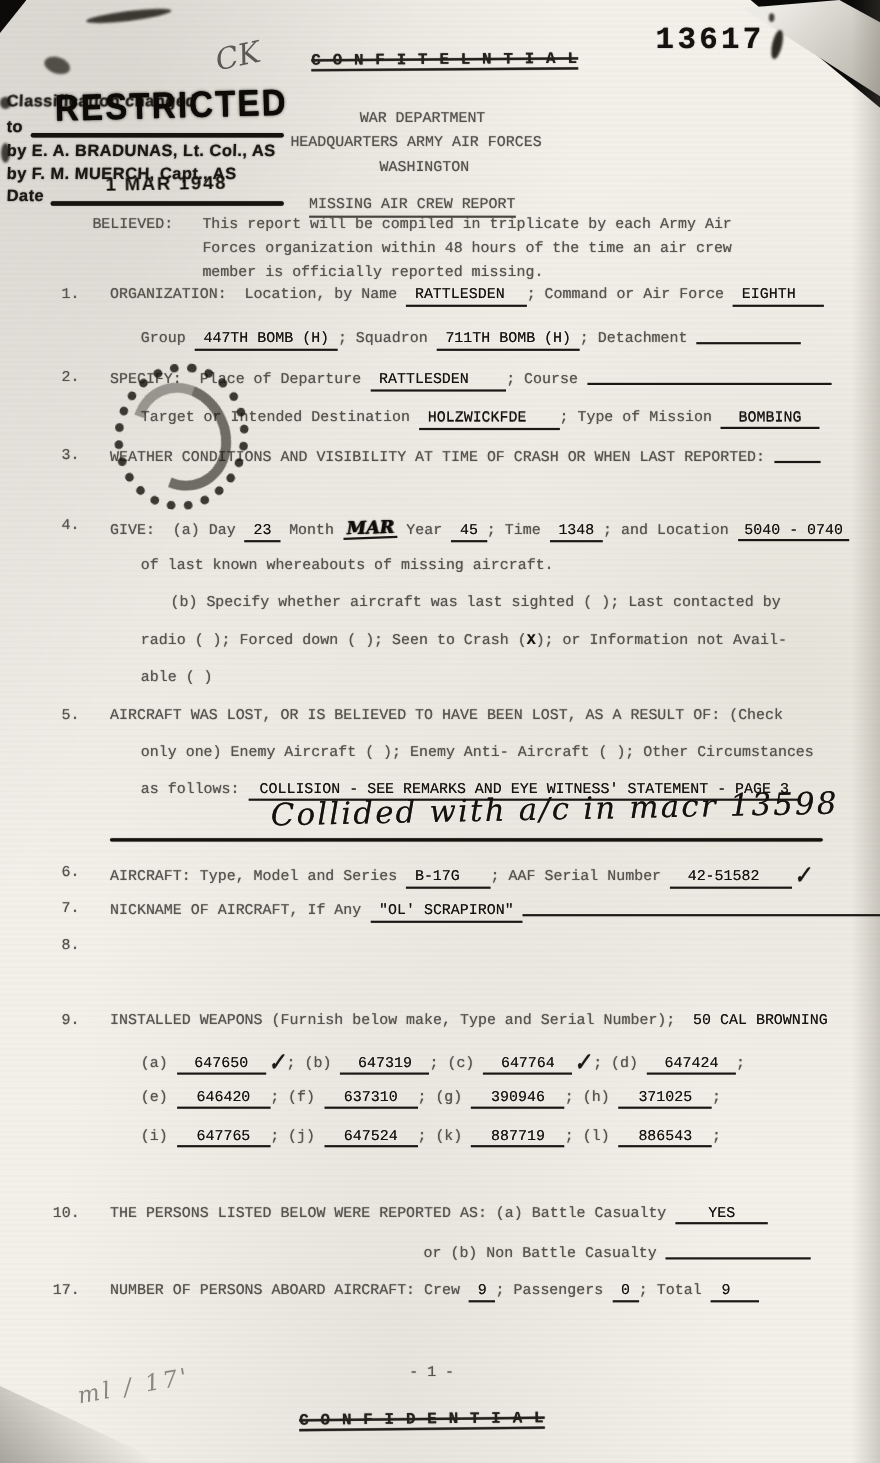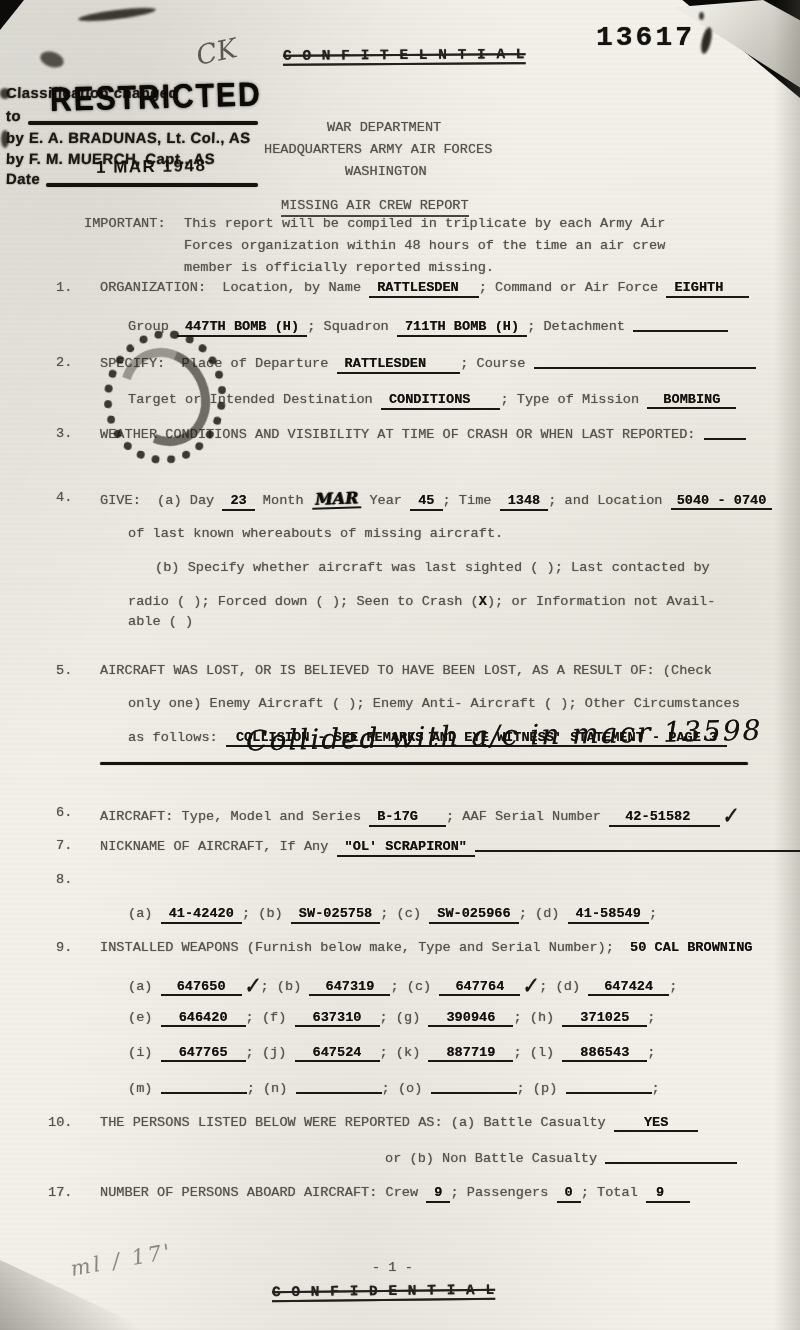--- a/index.html
+++ b/index.html
@@ -12,22 +12,22 @@
       linear-gradient(115deg, rgba(0,0,0,.05), transparent 28%),
       #f2f0e9;
     font-family:"Liberation Mono", monospace;}
   .edge-r{position:absolute;right:0;top:0;width:26px;height:100%;
     background:linear-gradient(to right, transparent, rgba(110,105,95,.28));}
   .corner-bl{position:absolute;left:0;bottom:0;width:150px;height:70px;
     background:linear-gradient(45deg, rgba(75,72,66,.45), transparent 65%);
     clip-path:polygon(0 100%, 100% 100%, 0 0);}
   
   .l{position:absolute;white-space:pre;font-size:13.6px;line-height:1;}
-  .t{color:#56534d;text-shadow:0 0 1px rgba(86,83,77,.75);margin-top:19px;}
-  .v{font-weight:bold;color:#14120f;border-bottom:2px solid #1a1814;padding:0 8px 1px;
+  .t{color:#56534d;text-shadow:0 0 1px rgba(86,83,77,.75);}
+  .v{font-weight:normal;color:#14120f;border-bottom:2px solid #1a1814;padding:0 8px 1px;
      text-shadow:0 .2px .4px rgba(0,0,0,.65);}
   .nb{border-bottom:none;}
   .blank{display:inline-block;border-bottom:2px solid #1a1814;height:11px;vertical-align:-2px;}
   .x{font-weight:bold;color:#14120f;}
   .ul-title{border-bottom:2px solid #4a463f;padding-bottom:2px;}
   .conf{font-weight:bold;color:#23211d;font-size:14.5px;letter-spacing:1px;
     text-decoration:underline line-through;text-decoration-thickness:2px;text-underline-offset:4px;
     text-shadow:0 0 1px rgba(35,33,29,.8);}
   .docnum{font-size:28px;font-weight:bold;color:#14120f;letter-spacing:3px;
     text-shadow:0 0 1px rgba(0,0,0,.7);}
@@ -104,69 +104,67 @@
   <div class="stamp-t" style="left:6px;top:150px">by F. M. MUERCH, Capt., AS</div>
   <div class="stamp-t" style="left:6px;top:170px">Date</div>
   <div class="bar" style="left:46px;top:183px;width:212px"></div>
   <div class="datestamp">1 MAR 1948</div>
 
   <div class="l t" style="left:327px;top:102px">WAR DEPARTMENT</div>
   <div class="l t" style="left:264px;top:124px">HEADQUARTERS ARMY AIR FORCES</div>
   <div class="l t" style="left:345px;top:146px">WASHINGTON</div>
   <div class="l t" style="left:281px;top:180px"><span class="ul-title">MISSING AIR CREW REPORT</span></div>
 
-  <div class="l t" style="left:84px;top:198px">IMPORTANT:</div>
+  <div class="l t" style="left:84px;top:198px">BELIEVED:</div>
   <div class="l t" style="left:184px;top:198px">This report will be compiled in triplicate by each Army Air</div>
   <div class="l t" style="left:184px;top:220px">Forces organization within 48 hours of the time an air crew</div>
   <div class="l t" style="left:184px;top:242px">member is officially reported missing.</div>
 
   <div class="l t" style="left:56px;top:262px">1.</div>
   <div class="l t" style="left:100px;top:262px"><span>ORGANIZATION:  Location, by Name </span><span class="v" style="padding-right:20px">RATTLESDEN</span><span>; Command or Air Force </span><span class="v" style="padding-right:26px">EIGHTH</span></div>
   <div class="l t" style="left:128px;top:300px"><span>Group </span><span class="v">447TH BOMB (H)</span><span>; Squadron </span><span class="v">711TH BOMB (H)</span><span>; Detachment </span><span class="blank" style="width:95px"></span></div>
 
   <div class="circlestamp">
       <div class="outer"></div>
       <div class="inner"></div>
     </div>
   <div class="l t" style="left:56px;top:337px">2.</div>
   <div class="l t" style="left:100px;top:337px"><span>SPECIFY:  Place of Departure </span><span class="v" style="padding-right:34px">RATTLESDEN</span><span>; Course </span><span class="blank" style="width:222px"></span></div>
-  <div class="l t" style="left:128px;top:374px"><span>Target or Intended Destination </span><span class="v" style="padding-right:30px">CONDITIONS</span><span>; Type of Mission </span><span class="v" style="padding:0 16px">BOMBING</span></div>
+  <div class="l t" style="left:128px;top:374px"><span>Target or Intended Destination </span><span class="v" style="padding-right:30px">HOLZWICKFDE</span><span>; Type of Mission </span><span class="v" style="padding:0 16px">BOMBING</span></div>
 
   <div class="l t" style="left:56px;top:408px">3.</div>
   <div class="l t" style="left:100px;top:408px"><span>WEATHER CONDITIONS AND VISIBILITY AT TIME OF CRASH OR WHEN LAST REPORTED:</span><span> </span><span class="blank" style="width:42px"></span></div>
 
   <div class="l t" style="left:56px;top:472px">4.</div>
   <div class="l t" style="left:100px;top:472px"><span>GIVE:  (a) Day </span><span class="v">23</span><span> Month </span><span class="hand-mar">MAR</span><span> Year </span><span class="v">45</span><span>; Time </span><span class="v">1348</span><span>; and Location </span><span class="v" style="padding:0 6px">5040 - 0740</span></div>
   <div class="l t" style="left:128px;top:508px">of last known whereabouts of missing aircraft.</div>
   <div class="l t" style="left:155px;top:542px">(b) Specify whether aircraft was last sighted ( ); Last contacted by</div>
   <div class="l t" style="left:128px;top:576px"><span>radio ( ); Forced down ( ); Seen to Crash (</span><span class="x">X</span><span>); or Information not Avail-</span></div>
-  <div class="l t" style="left:128px;top:596px">able ( )</div>
+  <div class="l t" style="left:128px;top:610px">able ( )</div>
 
   <div class="l t" style="left:56px;top:645px">5.</div>
   <div class="l t" style="left:100px;top:645px">AIRCRAFT WAS LOST, OR IS BELIEVED TO HAVE BEEN LOST, AS A RESULT OF: (Check</div>
   <div class="l t" style="left:128px;top:678px">only one) Enemy Aircraft ( ); Enemy Anti- Aircraft ( ); Other Circumstances</div>
   <div class="l t" style="left:128px;top:712px"><span>as follows: </span><span class="v" style="padding:0 10px">COLLISION - SEE REMARKS AND EYE WITNESS' STATEMENT - PAGE 3</span></div>
   <div class="hand hand-note">Collided with a/c in macr 13598</div>
   <div class="bar" style="left:100px;top:762px;width:648px;height:3px"></div>
 
   <div class="l t" style="left:56px;top:787px">6.</div>
   <div class="l t" style="left:100px;top:787px"><span>AIRCRAFT: Type, Model and Series </span><span class="v" style="padding-right:28px">B-17G</span><span>; AAF Serial Number </span><span class="v" style="padding:0 30px 1px 16px">42-51582</span><span class="check">✓</span></div>
 
   <div class="l t" style="left:56px;top:820px">7.</div>
   <div class="l t" style="left:100px;top:820px"><span>NICKNAME OF AIRCRAFT, If Any </span><span class="v">"OL' SCRAPIRON"</span><span class="blank" style="width:395px"></span></div>
 
   <div class="l t" style="left:56px;top:854px">8.</div>
-  <div class="l t" style="left:128px;top:888px"><span>(a) </span><span class="v">41-42420</span><span>; (b) </span><span class="v">SW-025758</span><span>; (c) </span><span class="v">SW-025966</span><span>; (d) </span><span class="v">41-58549</span><span>;</span></div>
 
   <div class="l t" style="left:56px;top:922px">9.</div>
   <div class="l t" style="left:100px;top:922px"><span>INSTALLED WEAPONS (Furnish below make, Type and Serial Number); </span><span class="v nb">50 CAL BROWNING</span></div>
   <div class="l t" style="left:128px;top:957px"><span>(a) </span><span class="v" style="padding:0 16px">647650</span><span class="check">✓</span><span>; (b) </span><span class="v" style="padding:0 16px">647319</span><span>; (c) </span><span class="v" style="padding:0 16px">647764</span><span class="check">✓</span><span>; (d) </span><span class="v" style="padding:0 16px">647424</span><span>;</span></div>
   <div class="l t" style="left:128px;top:992px"><span>(e) </span><span class="v" style="padding:0 18px">646420</span><span>; (f) </span><span class="v" style="padding:0 18px">637310</span><span>; (g) </span><span class="v" style="padding:0 18px">390946</span><span>; (h) </span><span class="v" style="padding:0 18px">371025</span><span>;</span></div>
   <div class="l t" style="left:128px;top:1027px"><span>(i) </span><span class="v" style="padding:0 18px">647765</span><span>; (j) </span><span class="v" style="padding:0 18px">647524</span><span>; (k) </span><span class="v" style="padding:0 18px">887719</span><span>; (l) </span><span class="v" style="padding:0 18px">886543</span><span>;</span></div>
-  <div class="l t" style="left:128px;top:1062px"><span>(m) </span><span class="blank" style="width:86px"></span><span>; (n) </span><span class="blank" style="width:86px"></span><span>; (o) </span><span class="blank" style="width:86px"></span><span>; (p) </span><span class="blank" style="width:86px"></span><span>;</span></div>
 
   <div class="l t" style="left:48px;top:1097px">10.</div>
   <div class="l t" style="left:100px;top:1097px"><span>THE PERSONS LISTED BELOW WERE REPORTED AS: (a) Battle Casualty </span><span class="v" style="padding:0 30px">YES</span></div>
   <div class="l t" style="left:385px;top:1132px"><span>or (b) Non Battle Casualty </span><span class="blank" style="width:132px"></span></div>
 
   <div class="l t" style="left:48px;top:1167px">17.</div>
   <div class="l t" style="left:100px;top:1167px"><span>NUMBER OF PERSONS ABOARD AIRCRAFT: Crew </span><span class="v">9</span><span>; Passengers </span><span class="v">0</span><span>; Total </span><span class="v" style="padding:0 26px 1px 10px">9</span></div>
 
   <div class="l t" style="left:372px;top:1242px">- 1 -</div>
   <div class="hand hand-bottom">ml / 17'</div>

